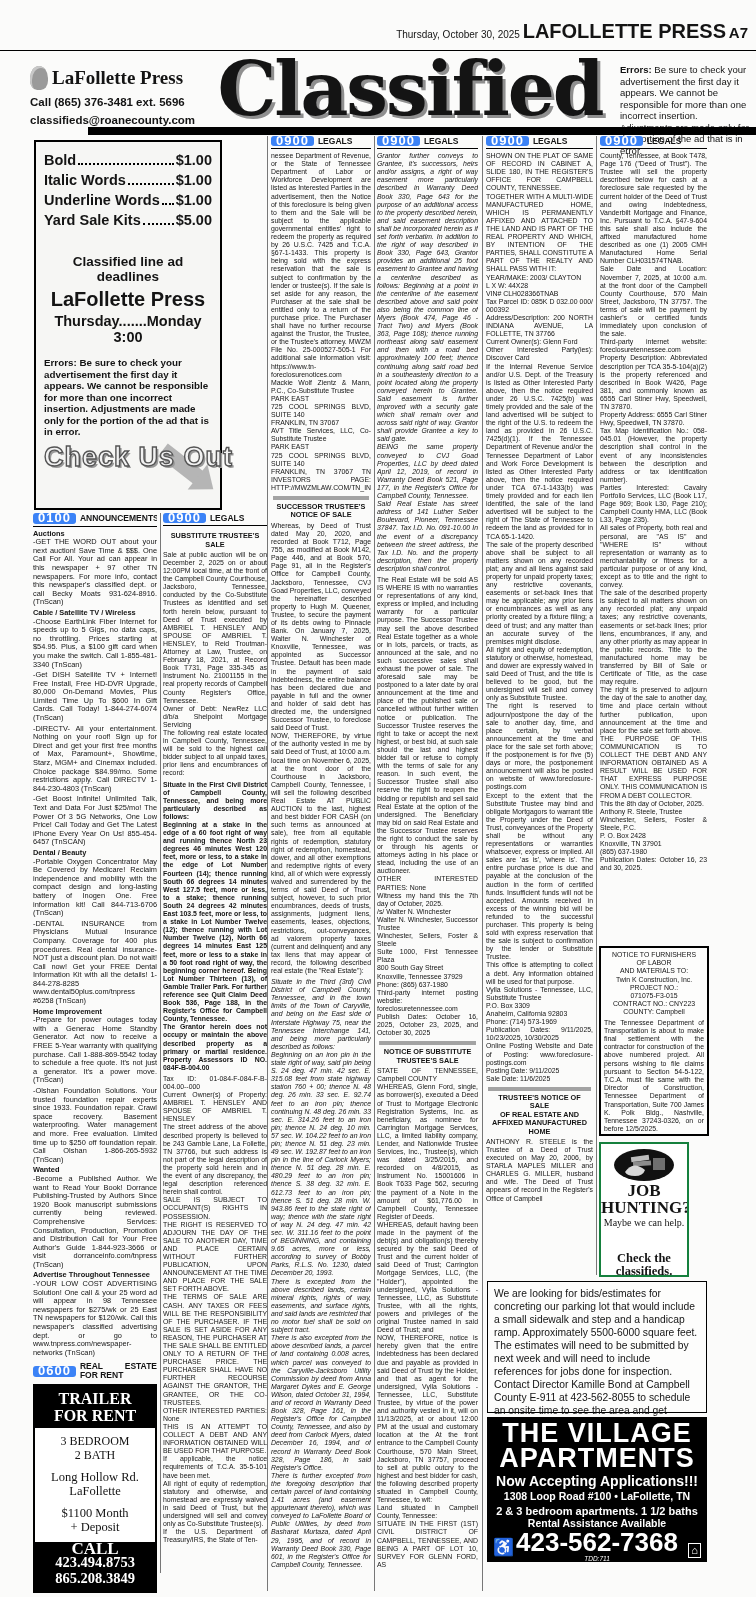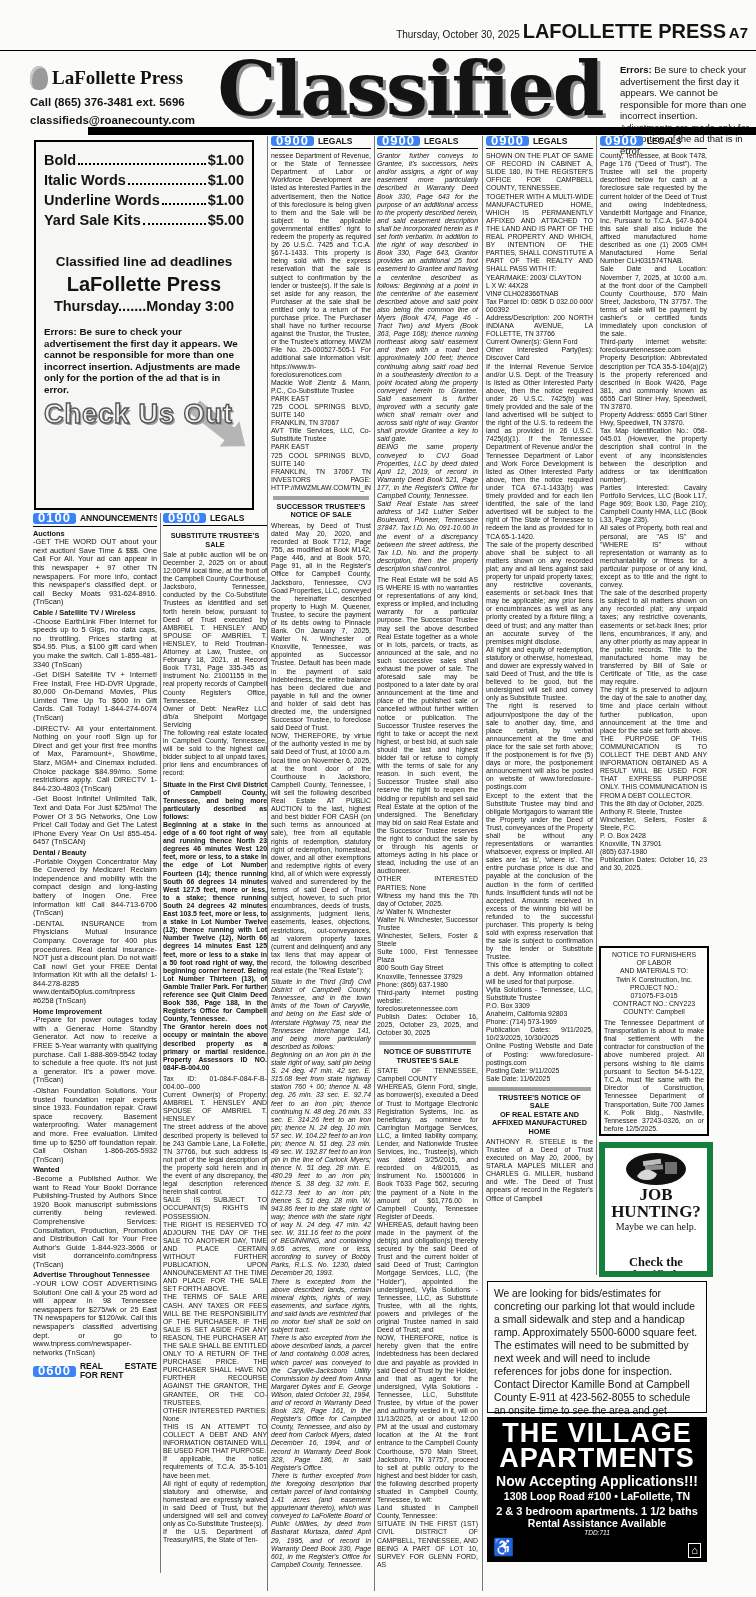--- a/index.html
+++ b/index.html
@@ -12,21 +12,21 @@
   .logo-wrap{position:absolute;left:30px;top:66px;width:180px;}
   .logo-row{display:flex;align-items:center;gap:4px;}
   .logo-mark{width:18px;height:24px;background:#9a9a9a;border-radius:50% 50% 40% 40%;box-shadow:inset 2px 2px 0 #c8c8c8;flex:0 0 auto;}
   .logo-name{font-family:"Liberation Serif",serif;font-weight:bold;font-size:19px;white-space:nowrap;}
   .logo-phone,.logo-email{font-weight:bold;font-size:11.5px;margin-top:6px;}
   .classified-title{position:absolute;left:205px;top:46px;width:410px;text-align:center;font-family:"DejaVu Serif",serif;font-weight:bold;font-size:74px;letter-spacing:-2px;text-shadow:3px 3px 0 #8f8f8f;}
   .errors-note{position:absolute;left:620px;top:64px;width:130px;font-size:9.5px;line-height:11.5px;font-family:"Liberation Sans",sans-serif;}
   .errors-note b{font-weight:bold;}
   .masthead-bar{position:absolute;left:88px;top:127px;width:668px;height:8px;background:#000;}
   
-  .rates-box{position:absolute;left:34px;top:140px;width:220px;height:370px;border:2.5px solid #000;background:#f6f6f4;padding:10px 8px 0 8px;box-sizing:border-box;}
+  .rates-box{position:absolute;left:34px;top:140px;width:188px;height:370px;border:2.5px solid #000;background:#f6f6f4;padding:10px 8px 0 8px;box-sizing:border-box;}
   .rate-row{display:flex;align-items:baseline;font-weight:bold;font-size:14.5px;margin-bottom:4px;}
   .rate-leader{flex:1;border-bottom:2px dotted #000;margin:0 2px;height:11px;}
   .dl-block{text-align:center;margin-top:26px;}
   .dl-title{font-weight:bold;font-size:13.5px;}
   .dl-paper{font-weight:bold;font-size:20px;margin-top:4px;}
   .dl-sched{font-weight:bold;font-size:14.5px;margin-top:2px;}
   .box-errors{font-weight:bold;font-size:9.8px;line-height:11.5px;margin-top:12px;}
   .cuo{position:relative;margin-top:4px;height:62px;}
   .cuo-arrow{position:absolute;right:8px;top:14px;width:46px;height:16px;background:#b5b5b5;transform:rotate(38deg);}
   .cuo-arrow:after{content:"";position:absolute;right:-18px;top:-8px;border-left:20px solid #b5b5b5;border-top:16px solid transparent;border-bottom:16px solid transparent;}
@@ -52,21 +52,21 @@
   .trailer-line1{font-size:12px;line-height:14px;margin-top:6px;white-space:pre-line;}
   .trailer-line2{font-size:12.5px;line-height:14px;margin-top:8px;white-space:pre-line;}
   .trailer-line3{font-size:12.5px;line-height:14px;margin:8px 0;white-space:pre-line;}
   .trailer-call{background:#000;color:#fff;padding:3px 0 5px 0;}
   .trailer-call .c1{font-size:17px;font-weight:bold;}
   .trailer-call .c2{font-size:14.5px;font-weight:bold;line-height:16px;}
   
   .furnishers{position:absolute;left:599px;top:946px;width:110px;height:190px;border:2.5px solid #000;box-sizing:border-box;padding:3px 3px;font-size:6.9px;line-height:8.2px;background:#fdfdfc;}
   .furn-head{text-align:center;white-space:pre-line;font-size:6.9px;}
   .furn-body{margin-top:2px;text-align:justify;}
-  .jobbox{position:absolute;left:599px;top:1142px;width:114px;height:135px;border:6px solid #15803d;box-sizing:border-box;background:#fff;text-align:center;overflow:hidden;}
+  .jobbox{position:absolute;left:599px;top:1142px;width:90px;height:135px;border:2px solid #15803d;box-sizing:border-box;background:#fff;text-align:center;overflow:hidden;}
   .job-img{margin:4px auto 0 auto;display:block;}
   .job-title{font-family:"Liberation Serif",serif;font-weight:bold;font-size:17px;line-height:17px;white-space:pre-line;}
   .job-sub{font-family:"Liberation Serif",serif;font-size:10px;margin-top:1px;}
   .job-check{font-family:"Liberation Serif",serif;font-weight:bold;font-size:12.5px;line-height:13px;white-space:pre-line;margin-top:24px;}
   .concrete{position:absolute;left:487px;top:1281px;width:220px;height:132px;border:1.5px solid #000;box-sizing:border-box;padding:5px 6px;font-size:10.3px;line-height:13px;background:#fdfdfc;}
   .village{position:absolute;left:487px;top:1417px;width:220px;height:145px;background:#000;color:#fff;text-align:center;box-sizing:border-box;padding-top:4px;}
   .vg1{font-weight:bold;font-size:27px;line-height:25px;letter-spacing:1px;white-space:pre-line;}
   .vg2{font-weight:bold;font-size:14px;margin-top:2px;}
   .vg3{font-weight:bold;font-size:10.5px;margin-top:1px;}
   .vg4{font-weight:bold;font-size:11px;margin-top:3px;}
@@ -163,20 +163,35 @@
     <div class="cat">Home Improvement</div>
     <div class="block">-Prepare for power outages today with a Generac Home Standby Generator. Act now to receive a FREE 5-Year warranty with qualifying purchase. Call 1-888-869-5542 today to schedule a free quote. It's not just a generator. It's a power move. (TnScan)</div>
     <div class="block">-Olshan Foundation Solutions. Your trusted foundation repair experts since 1933. Foundation repair. Crawl space recovery. Basement waterproofing. Water management and more. Free evaluation. Limited time up to $250 off foundation repair. Call Olshan 1-866-265-5932 (TnScan)</div>
     <div class="cat">Wanted</div>
     <div class="block">-Become a Published Author. We want to Read Your Book! Dorrance Publishing-Trusted by Authors Since 1920 Book manuscript submissions currently being reviewed. Comprehensive Services: Consultation, Production, Promotion and Distribution Call for Your Free Author's Guide 1-844-923-3666 or visit dorranceinfo.com/tnpress (TnScan)</div>
     <div class="cat">Advertise Throughout Tennessee</div>
     <div class="block">-YOUR LOW COST ADVERTISING Solution! One call &amp; your 25 word ad will appear in 98 Tennessee newspapers for $275/wk or 25 East TN newspapers for $120/wk. Call this newspaper's classified advertising dept. or go to www.tnpress.com/newspaper-networks (TnScan)</div>
     <div class="sec" style="margin-top:5px;">
       <span class="sec-num">0600</span>
       <span class="sec-label">REAL ESTATE FOR RENT</span>
+    </div>
+    <div class="trailer">
+      <div class="trailer-title">TRAILER
+FOR RENT</div>
+      <div class="trailer-line1">3 BEDROOM
+2 BATH</div>
+      <div class="trailer-line2">Long Hollow Rd.
+LaFollette</div>
+      <div class="trailer-line3">$1100 Month
++ Deposit</div>
+      <div class="trailer-call">
+        <div class="c1">CALL</div>
+        <div class="c2" style="white-space:pre-line;">423.494.8753
+865.208.3849</div>
+      </div>
     </div>
 
   </div>
 
   <div class="col" style="left:163px;top:513px;width:104px;height:1080px;">
     <div class="sec">
       <span class="sec-num">0900</span>
       <span class="sec-label">LEGALS</span>
     </div>
     <div class="col-rule"></div>
@@ -352,20 +367,21 @@
     <span>We are looking for bids/estimates for concreting our parking lot that would include a small sidewalk and step and a handicap ramp. Approximately 5500-6000 square feet. The estimates will need to be submitted by next week and will need to include references for jobs done for inspection. Contact Director Kamille Bond at Campbell County E-911 at 423-562-8055 to schedule an onsite time to see the area and get instructions on areas to be concreted</span>
   </div>
 
   <div class="village">
     <div class="vg1">THE VILLAGE
 APARTMENTS</div>
     <div class="vg2">Now Accepting Applications!!!</div>
     <div class="vg3">1308 Loop Road #100 • LaFollette, TN</div>
     <div class="vg4">2 &amp; 3 bedroom apartments. 1 1/2 baths</div>
     <div class="vg5">Rental Assistance Available</div>
+    <div class="vg-phone">423-562-7368</div>
     <div class="vg-tdd">TDD:711</div>
     <div class="vg-icons">
       <span class="wheel">♿</span>
       <span class="eho">⌂</span>
     </div>
   </div>
 
 </div>
 
 </body></html>

